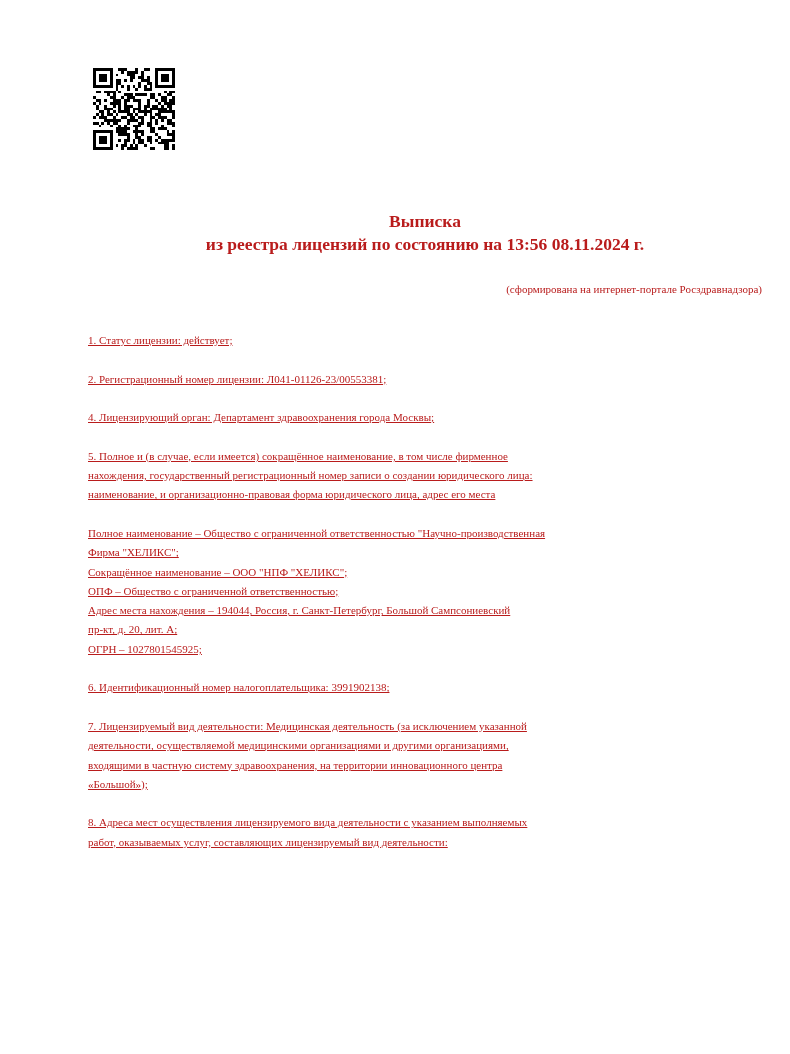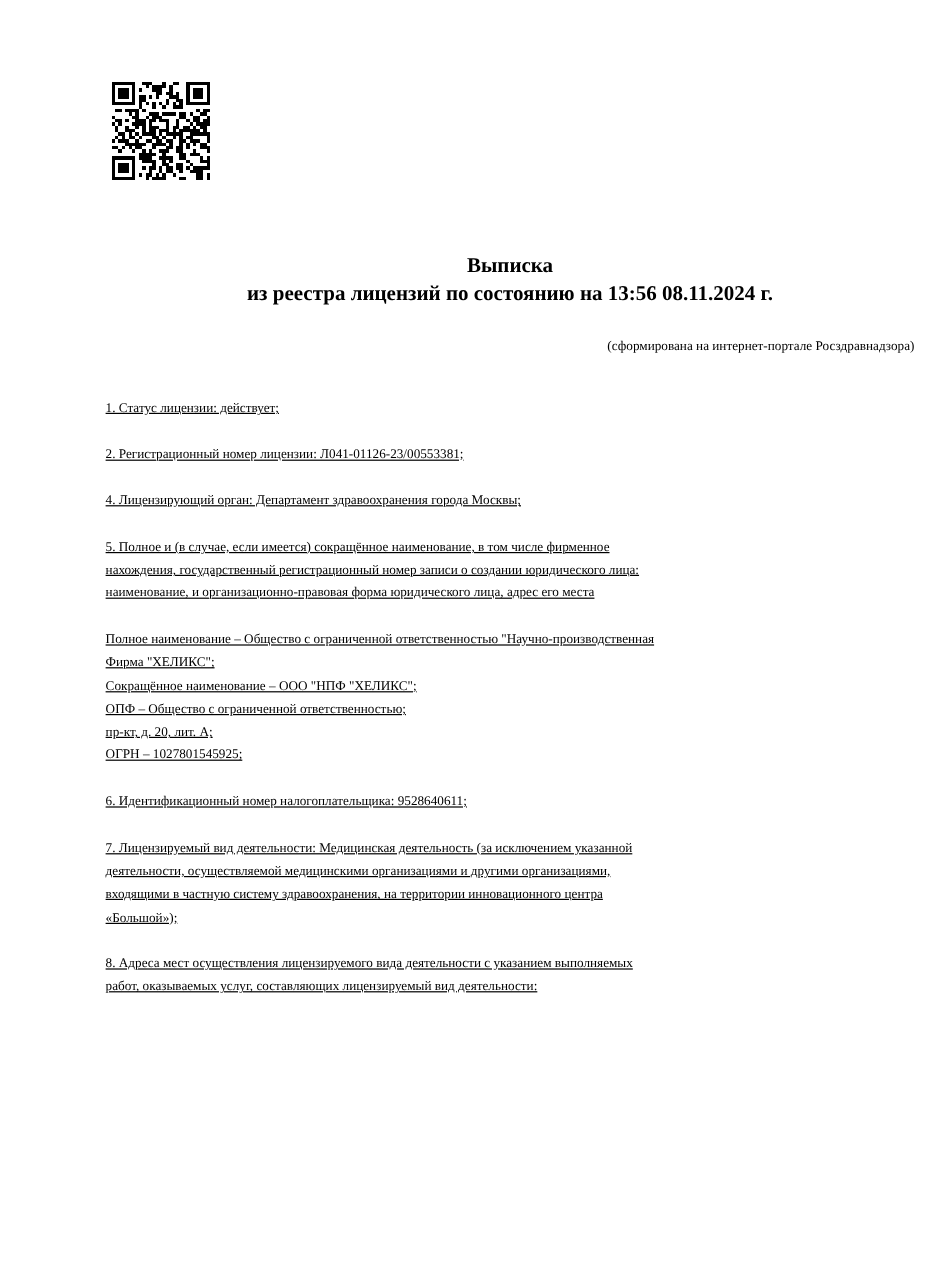--- a/index.html
+++ b/index.html
@@ -1,21 +1,21 @@
 <!DOCTYPE html>
 <html><head>
 <meta charset="utf-8">
 <style>
   html, body { margin: 0; padding: 0; background: #ffffff; }
   .page {
     position: relative;
     width: 790px;
     height: 904px;
     background: #ffffff;
-    color: #000000;
+    color: #b91c1c;
     font-family: "Liberation Serif", serif;
     overflow: hidden;
   }
   .qr {
     position: absolute;
     left: 93px;
     top: 68px;
     width: 82px;
     height: 82px;
   }
@@ -495,25 +495,26 @@
         <div class="para">
           <div class="line">5. Полное и (в случае, если имеется) сокращённое наименование, в том числе фирменное</div>
           <div class="line">нахождения, государственный регистрационный номер записи о создании юридического лица:</div>
           <div class="line">наименование, и организационно-правовая форма юридического лица, адрес его места</div>
         </div>
         <div class="para">
           <div class="line">Полное наименование – Общество с ограниченной ответственностью "Научно-производственная</div>
           <div class="line">Фирма "ХЕЛИКС";</div>
           <div class="line">Сокращённое наименование – ООО "НПФ "ХЕЛИКС";</div>
           <div class="line">ОПФ – Общество с ограниченной ответственностью;</div>
+          <div class="line">Адрес места нахождения – 194044, Россия, г. Санкт-Петербург, Большой Сампсониевский</div>
           <div class="line">пр-кт, д. 20, лит. А;</div>
           <div class="line">ОГРН – 1027801545925;</div>
         </div>
         <div class="para">
-          <div class="line">6. Идентификационный номер налогоплательщика: 9528640611;</div>
+          <div class="line">6. Идентификационный номер налогоплательщика: 3991902138;</div>
         </div>
         <div class="para">
           <div class="line">7. Лицензируемый вид деятельности: Медицинская деятельность (за исключением указанной</div>
           <div class="line">деятельности, осуществляемой медицинскими организациями и другими организациями,</div>
           <div class="line">входящими в частную систему здравоохранения, на территории инновационного центра</div>
           <div class="line">«Большой»);</div>
         </div>
         <div class="para">
           <div class="line">8. Адреса мест осуществления лицензируемого вида деятельности с указанием выполняемых</div>
           <div class="line">работ, оказываемых услуг, составляющих лицензируемый вид деятельности:</div>

